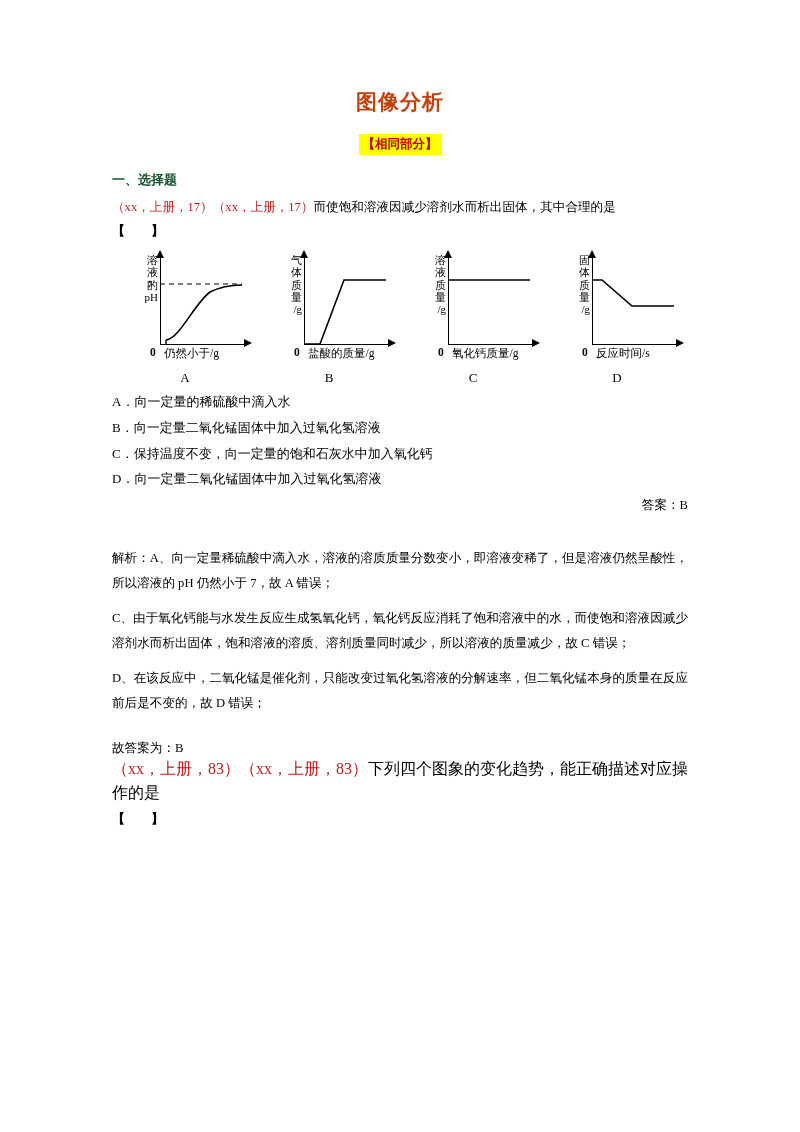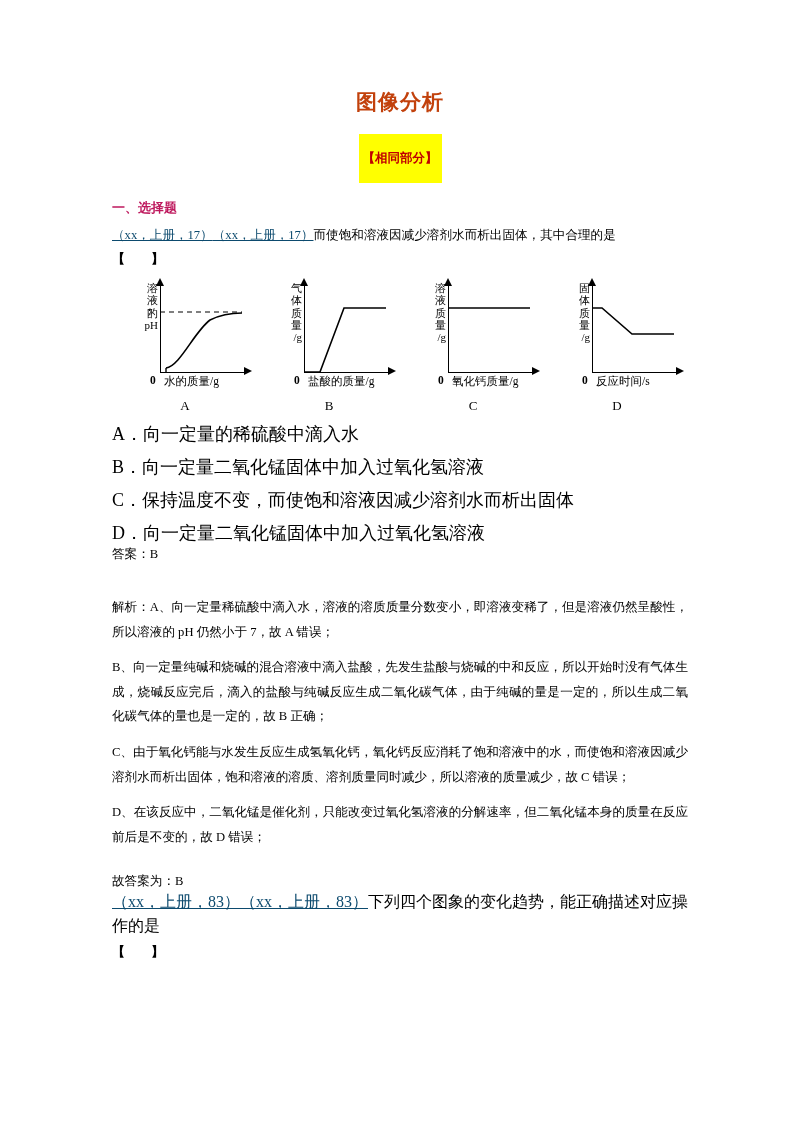--- a/index.html
+++ b/index.html
@@ -34,37 +34,36 @@
   .tag-wrap {
     text-align: center;
     margin-top: 18px;
   }
   .tag {
     display: inline-block;
     background: #ffff00;
     color: #c00000;
     font-weight: bold;
     font-size: 12.5px;
-    padding: 16px 4px;
+    padding: 2px 4px;
     font-family: "Liberation Serif", serif;
   }
   .section-head {
     margin-top: 16px;
-    color: #be185d;
+    color: #14532d;
     font-weight: bold;
     font-size: 13px;
   }
   .q-line {
     margin-top: 9px;
     font-size: 12.6px;
     line-height: 1.5;
   }
   .src {
-    color: #0c4a6e;
-    text-decoration: underline;
+    color: #b91c1c;
   }
   .brackets {
     margin-top: 5px;
     font-size: 13px;
     font-weight: bold;
   }
 
   
   .charts {
     margin-top: 14px;
@@ -157,25 +156,27 @@
   .curve-svg {
     position: absolute;
     left: 0;
     top: 0;
     width: 142px;
     height: 100px;
   }
 
   .opt {
     margin-top: 7px;
-    font-size: 18px;
+    font-size: 13px;
     line-height: 1.45;
   }
   .answer {
+    margin-top: 8px;
     font-size: 12.6px;
+    text-align: right;
   }
   .para {
     margin-top: 11px;
     font-size: 12.6px;
     line-height: 1.95;
     text-align: justify;
   }
   .para.first { margin-top: 32px; }
   .final {
     margin-top: 24px;
@@ -218,21 +219,21 @@
           <span>的</span>
           <span>pH</span>
         </div>
         <div class="tick7">7</div>
         <svg class="curve-svg" viewBox="0 0 142 100">
           <line x1="46" y1="30" x2="128" y2="30" stroke="#000" stroke-width="1.2" stroke-dasharray="5,4"></line>
           <path d="M 52 86 C 66 84, 80 50, 96 38 C 108 32, 118 31, 128 31" fill="none" stroke="#000" stroke-width="1.6"></path>
           <line x1="52" y1="86" x2="52" y2="90" stroke="#000" stroke-width="1.4"></line>
         </svg>
         <div class="origin">0</div>
-        <div class="xlabel">水的质量/g</div>
+        <div class="xlabel">仍然小于/g</div>
       </div>
       <div class="chart-letter">A</div>
     </div>
 
     <div class="chart-block">
       <div class="chart-area">
         <div class="axis-v"></div>
         <div class="arrow-up"></div>
         <div class="axis-h"></div>
         <div class="arrow-right"></div>
@@ -293,27 +294,26 @@
         <div class="origin">0</div>
         <div class="xlabel">反应时间/s</div>
       </div>
       <div class="chart-letter">D</div>
     </div>
 
   </div>
 
   <div class="opt">A．向一定量的稀硫酸中滴入水</div>
   <div class="opt">B．向一定量二氧化锰固体中加入过氧化氢溶液</div>
-  <div class="opt">C．保持温度不变，而使饱和溶液因减少溶剂水而析出固体</div>
+  <div class="opt">C．保持温度不变，向一定量的饱和石灰水中加入氧化钙</div>
   <div class="opt">D．向一定量二氧化锰固体中加入过氧化氢溶液</div>
 
   <div class="answer">答案：B</div>
 
   <div class="para first">解析：A、向一定量稀硫酸中滴入水，溶液的溶质质量分数变小，即溶液变稀了，但是溶液仍然呈酸性，所以溶液的 pH 仍然小于 7，故 A 错误；</div>
-  <div class="para">B、向一定量纯碱和烧碱的混合溶液中滴入盐酸，先发生盐酸与烧碱的中和反应，所以开始时没有气体生成，烧碱反应完后，滴入的盐酸与纯碱反应生成二氧化碳气体，由于纯碱的量是一定的，所以生成二氧化碳气体的量也是一定的，故 B 正确；</div>
   <div class="para">C、由于氧化钙能与水发生反应生成氢氧化钙，氧化钙反应消耗了饱和溶液中的水，而使饱和溶液因减少溶剂水而析出固体，饱和溶液的溶质、溶剂质量同时减少，所以溶液的质量减少，故 C 错误；</div>
   <div class="para">D、在该反应中，二氧化锰是催化剂，只能改变过氧化氢溶液的分解速率，但二氧化锰本身的质量在反应前后是不变的，故 D 错误；</div>
 
   <div class="final">故答案为：B</div>
 
   <div class="q-line2">
     <span class="src">（xx，上册，83）</span><span class="src">（xx，上册，83）</span><span>下列四个图象的变化趋势，能正确描述对应操作的是</span>
   </div>
   <div class="brackets">【　　】</div>
 

